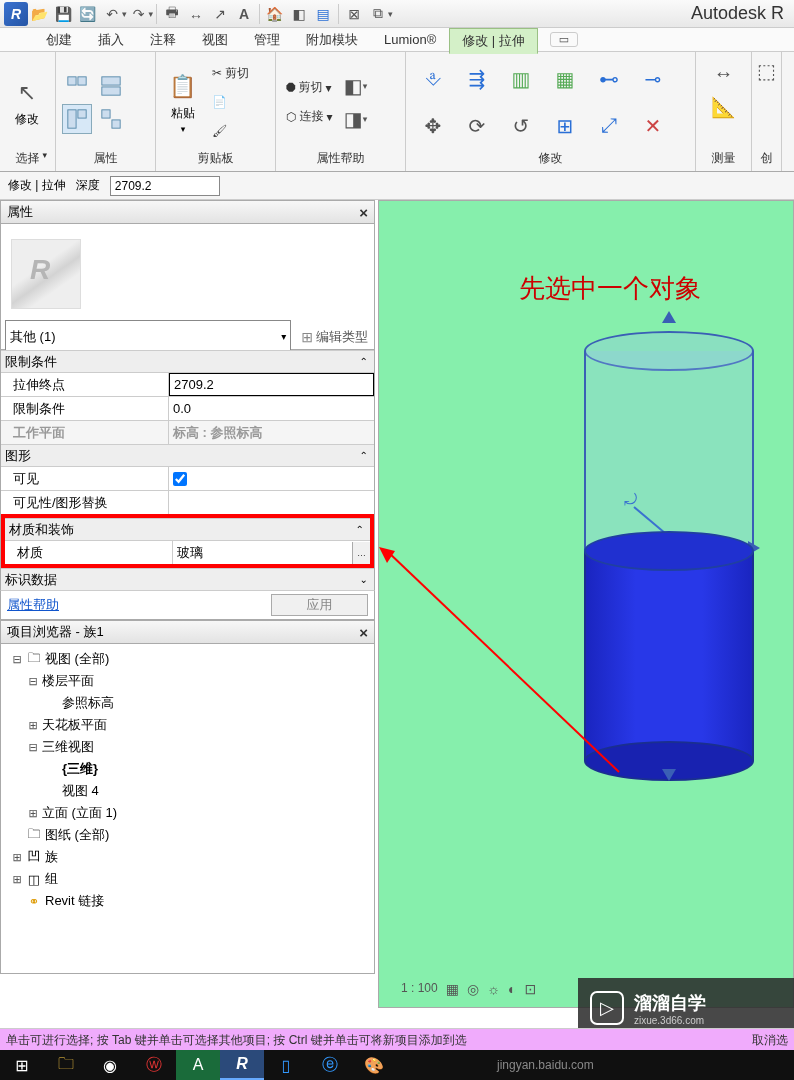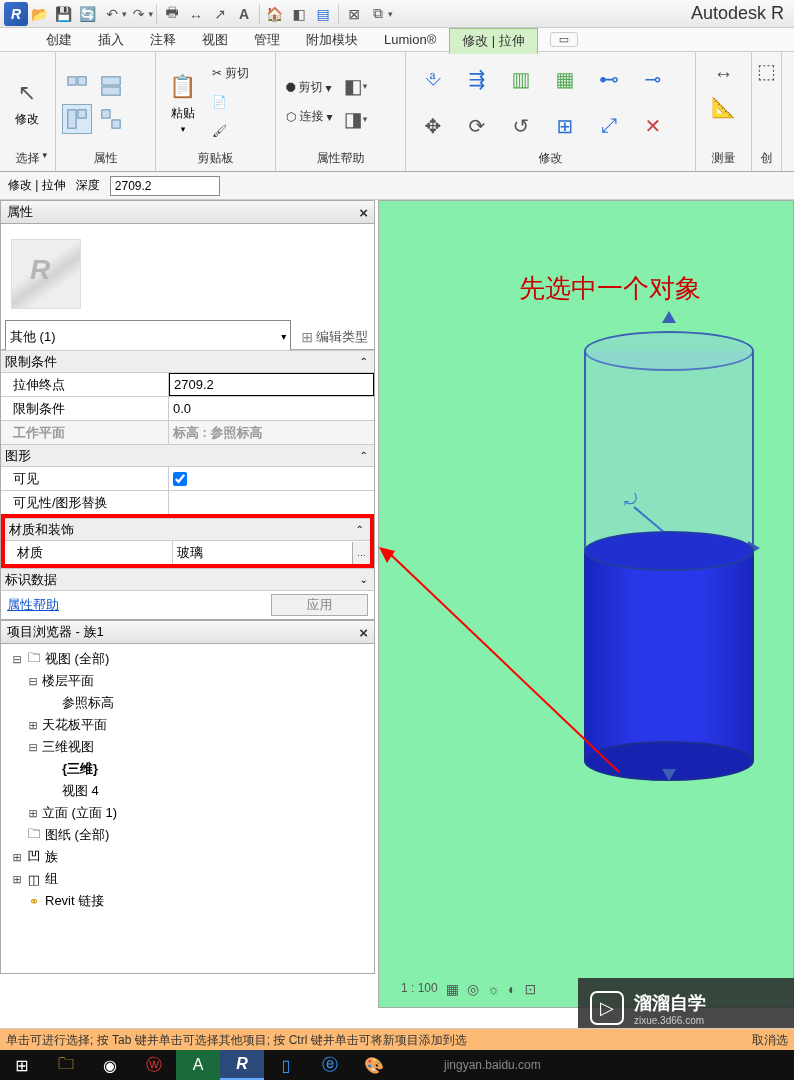--- a/index.html
+++ b/index.html
@@ -102,27 +102,27 @@
 .vcbar .scale{border:none;background:none;}
 .vcbar .ic{font-size:14px;color:#555;}
 
 
 .watermark{position:absolute;right:0;bottom:42px;width:216px;height:60px;background:rgba(40,40,40,0.85);display:flex;align-items:center;padding:0 12px;color:#fff;gap:10px;}
 .watermark .logo{width:34px;height:34px;border:2px solid #fff;border-radius:7px;display:flex;align-items:center;justify-content:center;font-size:18px;}
 .watermark .txt .t1{font-size:18px;font-weight:bold;}
 .watermark .txt .t2{font-size:10px;color:#ccc;}
 
 
-.status{position:absolute;left:0;right:0;bottom:30px;height:22px;background:#fdba74;border-top:1px solid #ccc;font-size:12px;padding:3px 6px;color:#333;white-space:nowrap;overflow:hidden;}
+.status{position:absolute;left:0;right:0;bottom:30px;height:22px;background:#f0abfc;border-top:1px solid #ccc;font-size:12px;padding:3px 6px;color:#333;white-space:nowrap;overflow:hidden;}
 
 
 .taskbar{position:absolute;left:0;right:0;bottom:0;height:30px;background:#101010;display:flex;align-items:center;}
 .taskbar .tb{width:44px;height:30px;display:flex;align-items:center;justify-content:center;color:#fff;font-size:16px;}
 .taskbar .tb.active{background:#2b4a7a;border-bottom:2px solid #6af;}
-.taskbar .url{margin-left:48px;color:#888;font-size:12px;}
+.taskbar .url{margin-left:101px;color:#888;font-size:12px;}
 </style>
 </head>
 <body>
 
 <div class="qat">
   <div class="app-icon">R</div>
   <div class="qbtn">📂</div>
   <div class="qbtn">💾</div>
   <div class="qbtn">🔄</div>
   <div class="qbtn">↶</div>

